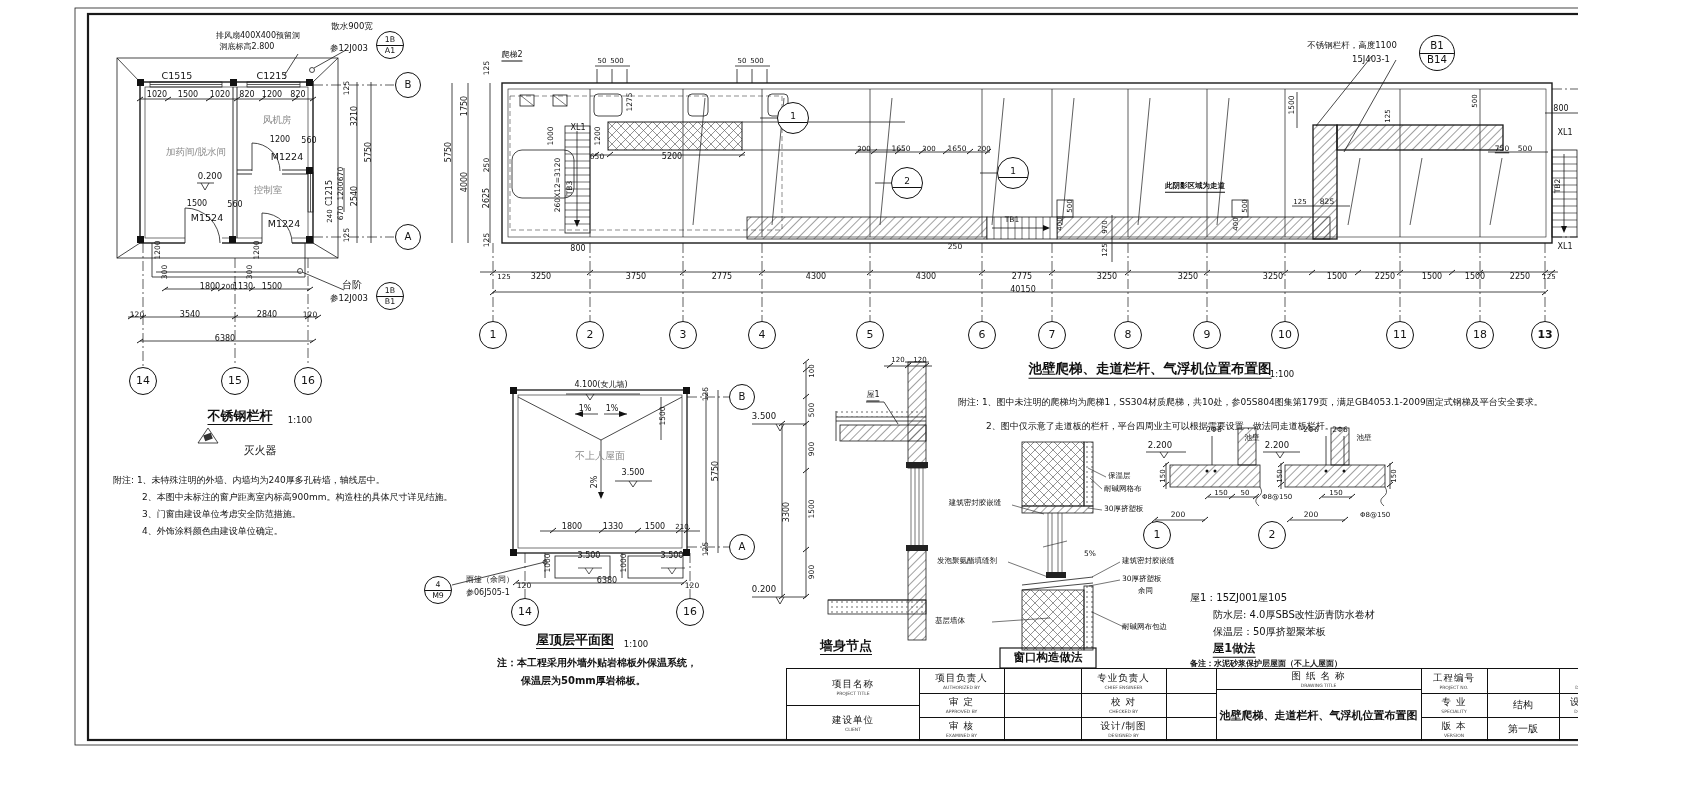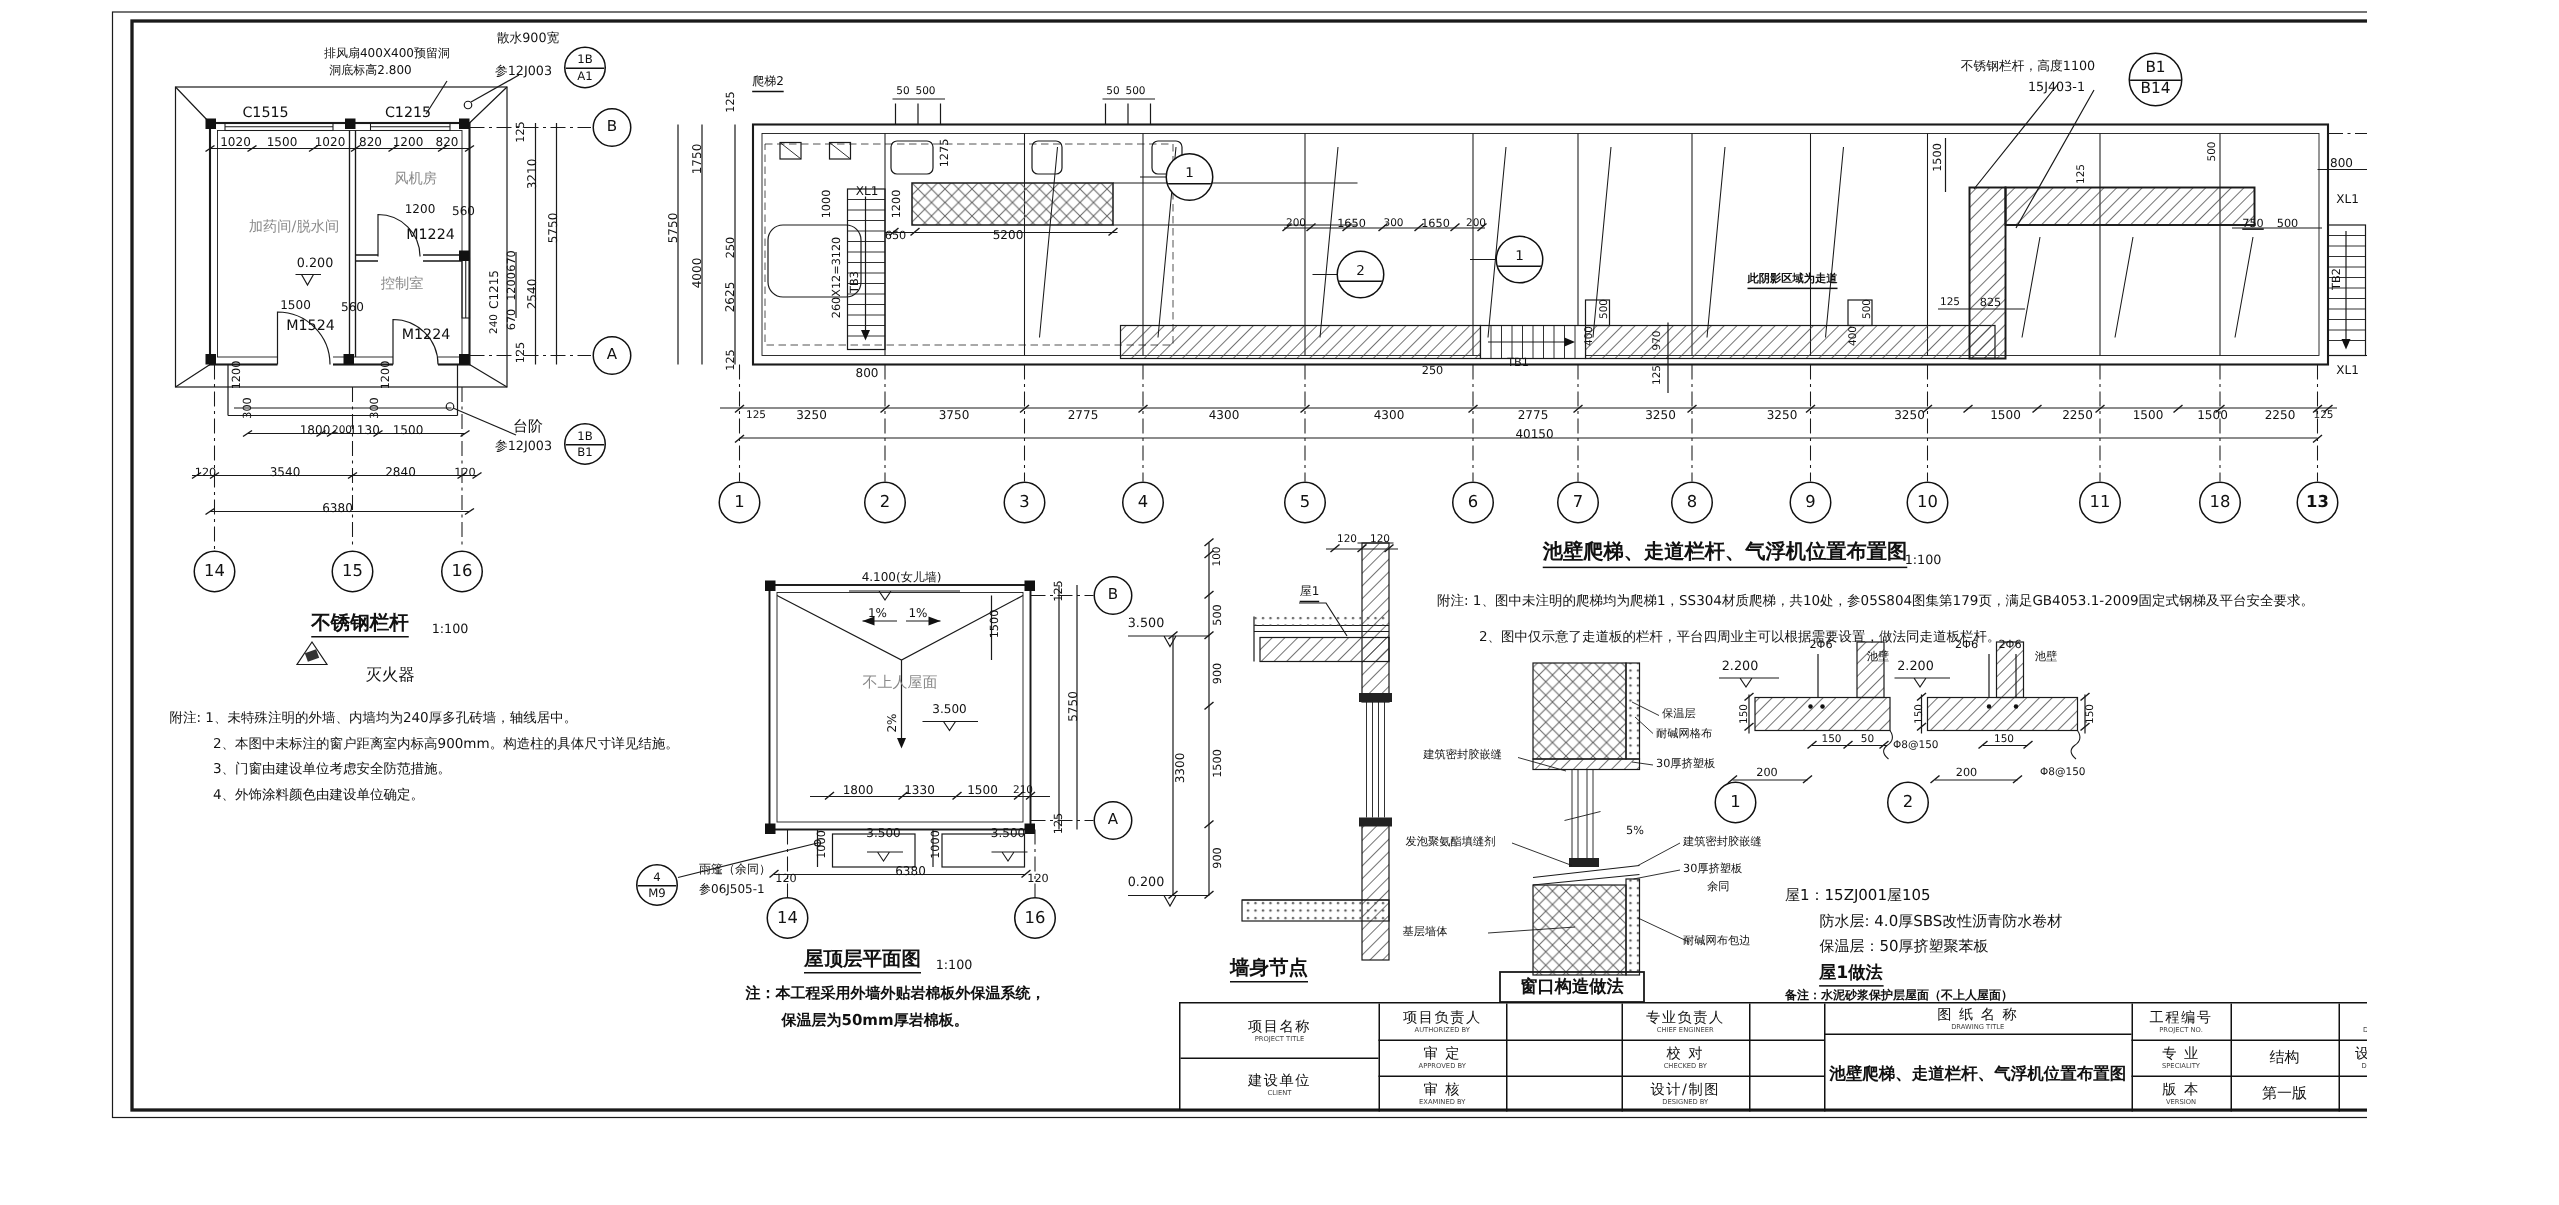--- a/index.html
+++ b/index.html
@@ -303,21 +303,21 @@
       <div class="lab" style="left: 672px; top: 157px; font-size: 8px; transform: translate(-50%, -50%);">5200</div>
       <div class="lab" style="left: 570px; top: 188px; font-size: 7.5px; transform: translate(-50%, -50%) rotate(-90deg);">TB3</div>
       <div class="lab" style="left: 558px; top: 185px; font-size: 7.5px; transform: translate(-50%, -50%) rotate(-90deg);">260X12=3120</div>
       <div class="lab" style="left: 578px; top: 249px; font-size: 8px; transform: translate(-50%, -50%);">800</div>
       <div class="lab" style="left: 864px; top: 149px; font-size: 7px; transform: translate(-50%, -50%);">200</div>
       <div class="lab" style="left: 901px; top: 149px; font-size: 7.5px; transform: translate(-50%, -50%);">1650</div>
       <div class="lab" style="left: 929px; top: 149px; font-size: 7px; transform: translate(-50%, -50%);">300</div>
       <div class="lab" style="left: 957px; top: 149px; font-size: 7.5px; transform: translate(-50%, -50%);">1650</div>
       <div class="lab" style="left: 984px; top: 149px; font-size: 7px; transform: translate(-50%, -50%);">200</div>
       <div class="lab b u" style="left: 1195px; top: 187px; font-size: 7.5px; transform: translate(-50%, -50%);">此阴影区域为走道</div>
-      <div class="lab" style="left: 1012px; top: 242px; font-size: 7.5px; transform: translate(-50%, -50%); text-align: right;">TB1</div>
+      <div class="lab" style="left: 1012px; top: 220px; font-size: 7.5px; transform: translate(-50%, -50%); text-align: right;">TB1</div>
       <div class="lab" style="left: 1070px; top: 206px; font-size: 7px; transform: translate(-50%, -50%) rotate(-90deg);">500</div>
       <div class="lab" style="left: 1060px; top: 224px; font-size: 7px; transform: translate(-50%, -50%) rotate(-90deg);">400</div>
       <div class="lab" style="left: 1245px; top: 206px; font-size: 7px; transform: translate(-50%, -50%) rotate(-90deg);">500</div>
       <div class="lab" style="left: 1236px; top: 224px; font-size: 7px; transform: translate(-50%, -50%) rotate(-90deg);">400</div>
       <div class="lab" style="left: 1105px; top: 227px; font-size: 7px; transform: translate(-50%, -50%) rotate(-90deg);">970</div>
       <div class="lab" style="left: 1105px; top: 250px; font-size: 7px; transform: translate(-50%, -50%) rotate(-90deg);">125</div>
       <div class="lab" style="left: 955px; top: 247px; font-size: 7.5px; transform: translate(-50%, -50%);">250</div>
       <div class="lab" style="left: 1292px; top: 105px; font-size: 7.5px; transform: translate(-50%, -50%) rotate(-90deg);">1500</div>
       <div class="lab" style="left: 1352px; top: 45px; font-size: 8.5px; transform: translate(-50%, -50%);">不锈钢栏杆，高度1100</div>
       <div class="lab" style="left: 1371px; top: 59px; font-size: 8.5px; transform: translate(-50%, -50%);">15J403-1</div>

